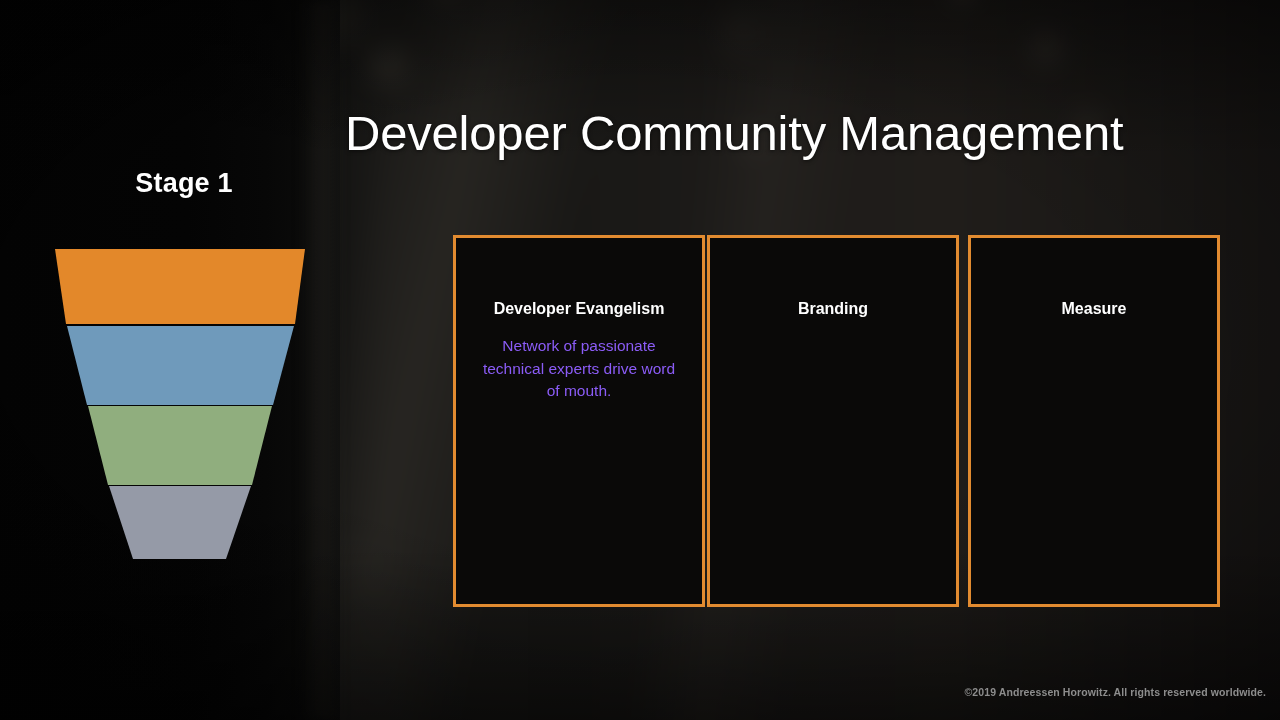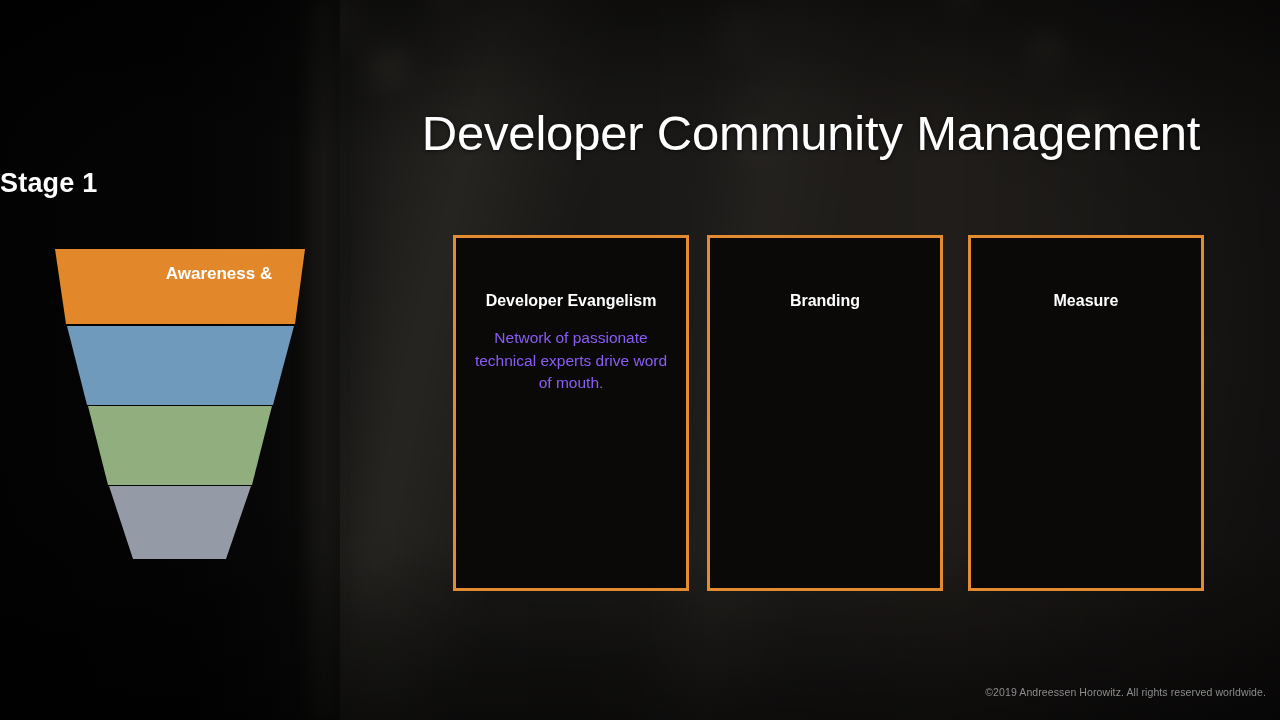--- a/index.html
+++ b/index.html
@@ -68,39 +68,39 @@
     position: absolute;
     inset: 0;
     background:
       radial-gradient(ellipse 90% 85% at 50% 45%, rgba(0,0,0,0) 38%, rgba(0,0,0,.55) 100%),
       linear-gradient(to bottom, rgba(0,0,0,.42) 0%, rgba(0,0,0,0) 22%, rgba(0,0,0,0) 76%, rgba(0,0,0,.45) 100%);
   }
 
   
   .slide-title {
     position: absolute;
-    left: 366px;
+    left: 345px;
     top: 106px;
     width: 890px;
-    text-align: center;
     color: #ffffff;
     font-size: 49px;
     font-weight: 400;
     letter-spacing: -0.2px;
     line-height: 1.12;
     white-space: nowrap;
     text-shadow: 0 1px 4px rgba(0,0,0,.6);
   }
 
   
   .stage-label {
     position: absolute;
     left: 0;
     top: 168px;
     width: 368px;
+    text-align: center;
     color: #ffffff;
     font-size: 27px;
     font-weight: bold;
     letter-spacing: .2px;
   }
 
   .funnel {
     position: absolute;
     left: 34px;
     top: 240px;
@@ -123,21 +123,21 @@
 
   
   .card {
     position: absolute;
     top: 235px;
     width: 230px;
     height: 350px;
     border: 3px solid #e28b30;
     background: #0a0908;
     box-sizing: content-box;
-    padding: 0;
+    padding: 8px;
   }
   #card-1 { left: 453px; }
   #card-2 { left: 707px; }
   #card-3 { left: 968px; }
 
   .card-inner {
     padding: 52px 16px 0 16px;
     text-align: center;
   }
   .card-heading {
@@ -166,20 +166,21 @@
     letter-spacing: 3.1px;
     font-weight: 400;
   }
   .copyright {
     position: absolute;
     right: 14px;
     bottom: 22px;
     color: #8d8d8d;
     font-size: 10.5px;
     letter-spacing: .1px;
+    font-weight: bold;
   }
 </style>
 </head>
 <body>
 
 <div id="slide">
 
   <div class="bg-photo"></div>
   <div class="bg-left-dark"></div>
   <div class="bg-left-stripe"></div>
@@ -194,21 +195,20 @@
 
       <polygon points="21,9 271,9 261,84 32,84" fill="#e3882a"></polygon>
 
       <polygon points="33,86 260,86 239,165 53,165" fill="#6f9abb"></polygon>
 
       <polygon points="54,166 238,166 218,245 74,245" fill="#90ae7e"></polygon>
 
       <polygon points="75,246 217,246 192,319 99,319" fill="#959aa7"></polygon>
     </svg>
     <div class="funnel-top-label">
-      <div>Awareness &amp;</div>
     </div>
   </div>
 
   <div class="card" id="card-1">
     <div class="card-inner">
       <div class="card-heading">Developer Evangelism</div>
       <div class="card-body">Network of passionate technical experts drive word of mouth.</div>
     </div>
   </div>
 

